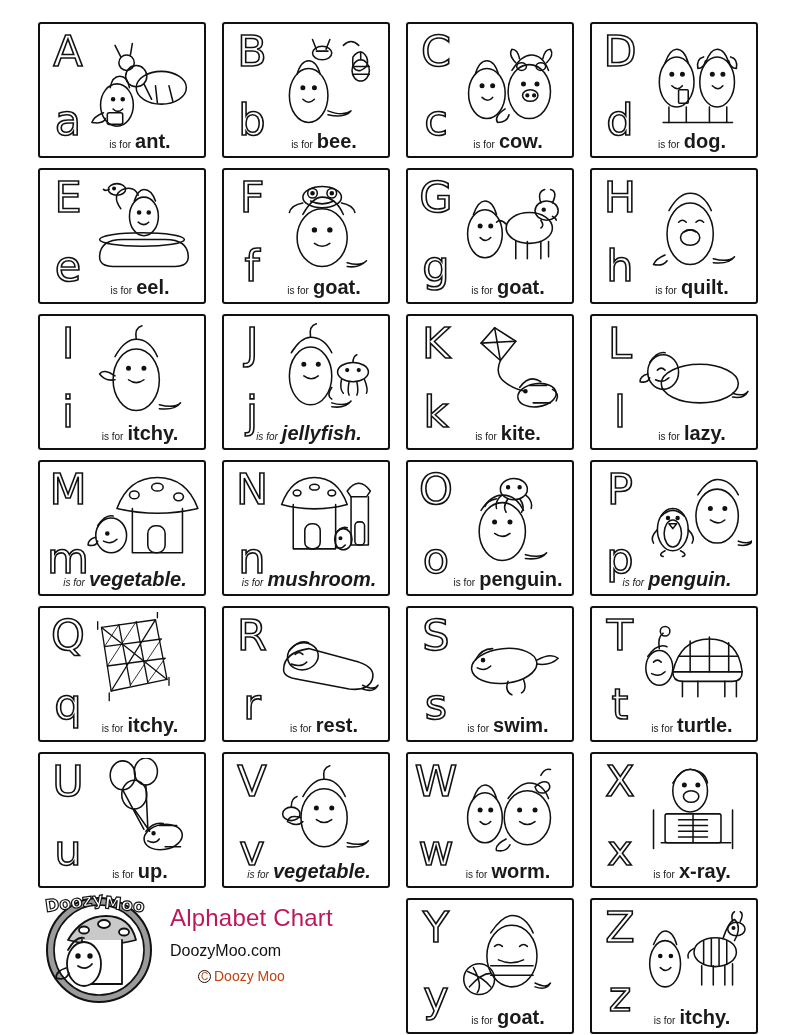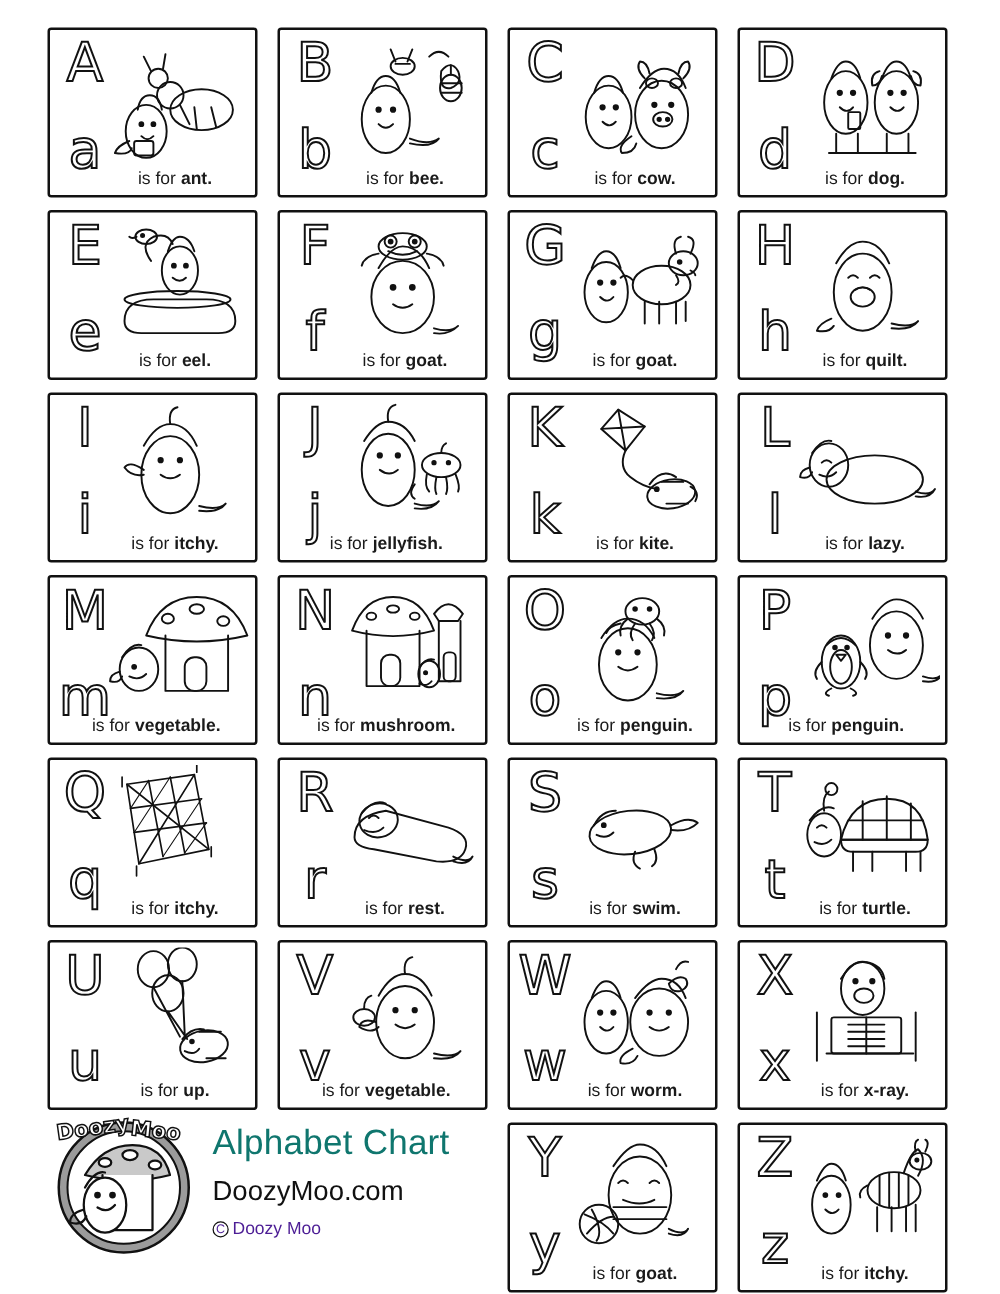--- a/index.html
+++ b/index.html
@@ -78,27 +78,27 @@
     left: 42px;
     right: 6px;
     bottom: 4px;
     text-align: center;
     font-size: 14.5px;
     line-height: 1.1;
     white-space: nowrap;
   }
   .caption .isfor {
     font-weight: 400;
-    font-size: 14px;
+    font-size: 10px;
   }
   .caption .word {
     font-weight: 700;
-    font-size: 14px;
-  }
-  .caption.wide { left: 12px; }
+    font-size: 20px;
+  }
+  .caption.wide { left: 12px; font-style: italic; }
 
   
   .art {
     position: absolute;
     left: 44px;
     top: 4px;
     right: 4px;
     bottom: 22px;
   }
   .art svg { width: 100%; height: 100%; display: block; }
@@ -119,35 +119,36 @@
     height: 122px;
     flex: 0 0 122px;
   }
   .logo svg { width: 100%; height: 100%; }
 
   .brandtext {
     margin-left: 10px;
     padding-bottom: 6px;
   }
   .brandtext .title {
-    font-size: 28px;
+    font-size: 24px;
     font-weight: 400;
     letter-spacing: .2px;
-    color: #0f766e;
+    color: #be185d;
     margin-bottom: 10px;
     text-align: right;
   }
   .brandtext .site {
-    font-size: 22px;
+    font-size: 16px;
     color: #111;
     margin-bottom: 8px;
   }
   .brandtext .copy {
     font-size: 14px;
-    color: #4c1d95;
+    color: #c2410c;
+    margin-left: 28px;
   }
   .brandtext .copy .c {
     display: inline-block;
     border: 1px solid #111;
     border-radius: 50%;
     width: 13px;
     height: 13px;
     line-height: 11px;
     text-align: center;
     font-size: 10px;

